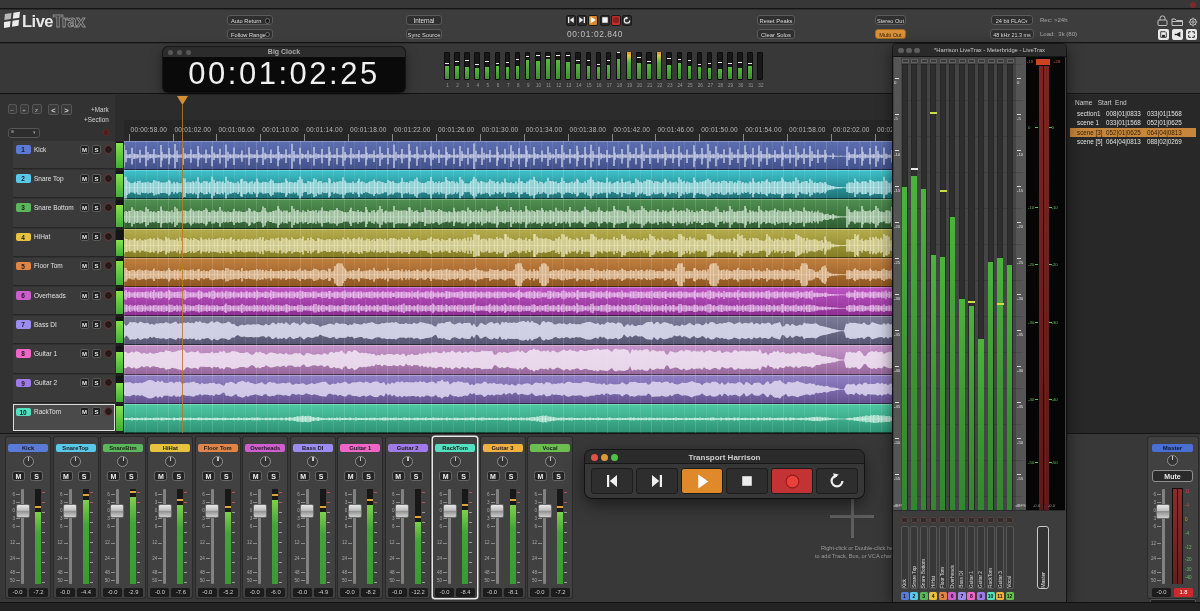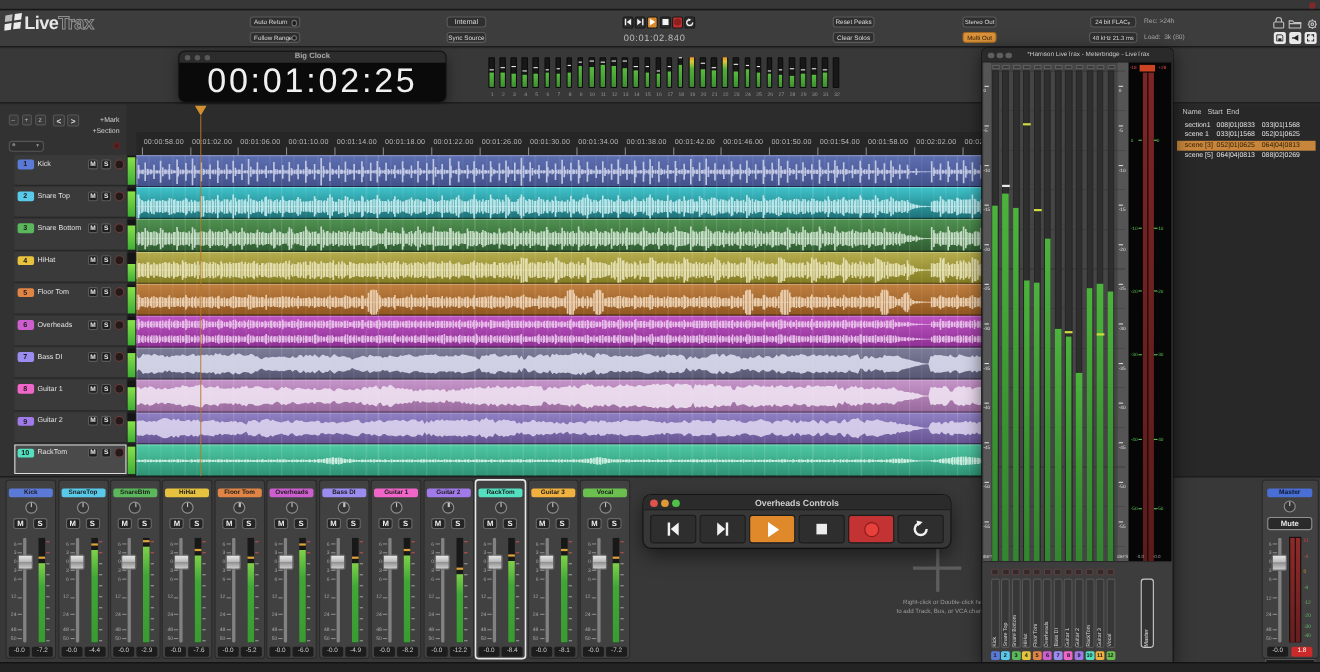--- a/index.html
+++ b/index.html
@@ -977,21 +977,21 @@
 <div style="position:absolute;left:1174px;top:588px;width:19px;height:9px;background:#cc2a2a;border-radius:1.5px;text-align:center;font-size:5.8px;line-height:9px;color:#fff">1.8</div>
 <div style="position:absolute;left:1150px;top:599px;width:46px;height:10px;background:#1d1d1d;border:1px solid #555;border-radius:2px;text-align:center;font-size:6.2px;line-height:10px;color:#cfcfcf">1 - 1/2 - 2</div>
 <div style="position:absolute;left:830px;top:514.5px;width:44px;height:3px;background:#5e5e5e"></div>
 <div style="position:absolute;left:850.5px;top:494px;width:3px;height:44px;background:#5e5e5e"></div>
 <div style="position:absolute;left:790px;top:545px;width:103px;font-size:5.6px;color:#9a9a9a;text-align:right;line-height:7.5px;overflow:hidden">Right-click or Double-click he<br>to add Track, Bus, or VCA chan</div>
 <div style="position:absolute;left:585px;top:450px;width:279px;height:48px;background:#373737;border-radius:7px;box-shadow:0 6px 18px rgba(0,0,0,.55),0 0 0 1px #191919"></div>
 <div style="position:absolute;left:585px;top:450px;width:279px;height:14px;background:#2b2b2b;border-radius:7px 7px 0 0;border-bottom:1px solid #161616"></div>
 <div style="position:absolute;left:591px;top:453.5px;width:7px;height:7px;border-radius:50%;background:#e0524c"></div>
 <div style="position:absolute;left:601px;top:453.5px;width:7px;height:7px;border-radius:50%;background:#dd9a36"></div>
 <div style="position:absolute;left:611px;top:453.5px;width:7px;height:7px;border-radius:50%;background:#4fc04a"></div>
-<div style="position:absolute;left:585px;top:452.5px;width:279px;text-align:center;font-size:8px;font-weight:bold;color:#cdcdcd">Overheads Controls</div>
+<div style="position:absolute;left:585px;top:452.5px;width:279px;text-align:center;font-size:8px;font-weight:bold;color:#cdcdcd">Transport Harrison</div>
 <div style="position:absolute;left:591px;top:468px;width:42px;height:26px;background:#2e2e2e;border:1px solid #1c1c1c;border-radius:3px;display:flex;align-items:center;justify-content:center">
     <svg width="16" height="16" viewBox="0 0 16 16">
       <rect x="3" y="2" width="2.2" height="12" fill="#f0f0f0"></rect>
       <path d="M13 2 L5.8 8 L13 14 Z" fill="#f0f0f0"></path>
     </svg>
   </div>
 <div style="position:absolute;left:636px;top:468px;width:42px;height:26px;background:#2e2e2e;border:1px solid #1c1c1c;border-radius:3px;display:flex;align-items:center;justify-content:center">
     <svg width="16" height="16" viewBox="0 0 16 16">
       <path d="M3 2 L10.2 8 L3 14 Z" fill="#f0f0f0"></path>
       <rect x="10.8" y="2" width="2.2" height="12" fill="#f0f0f0"></rect>

